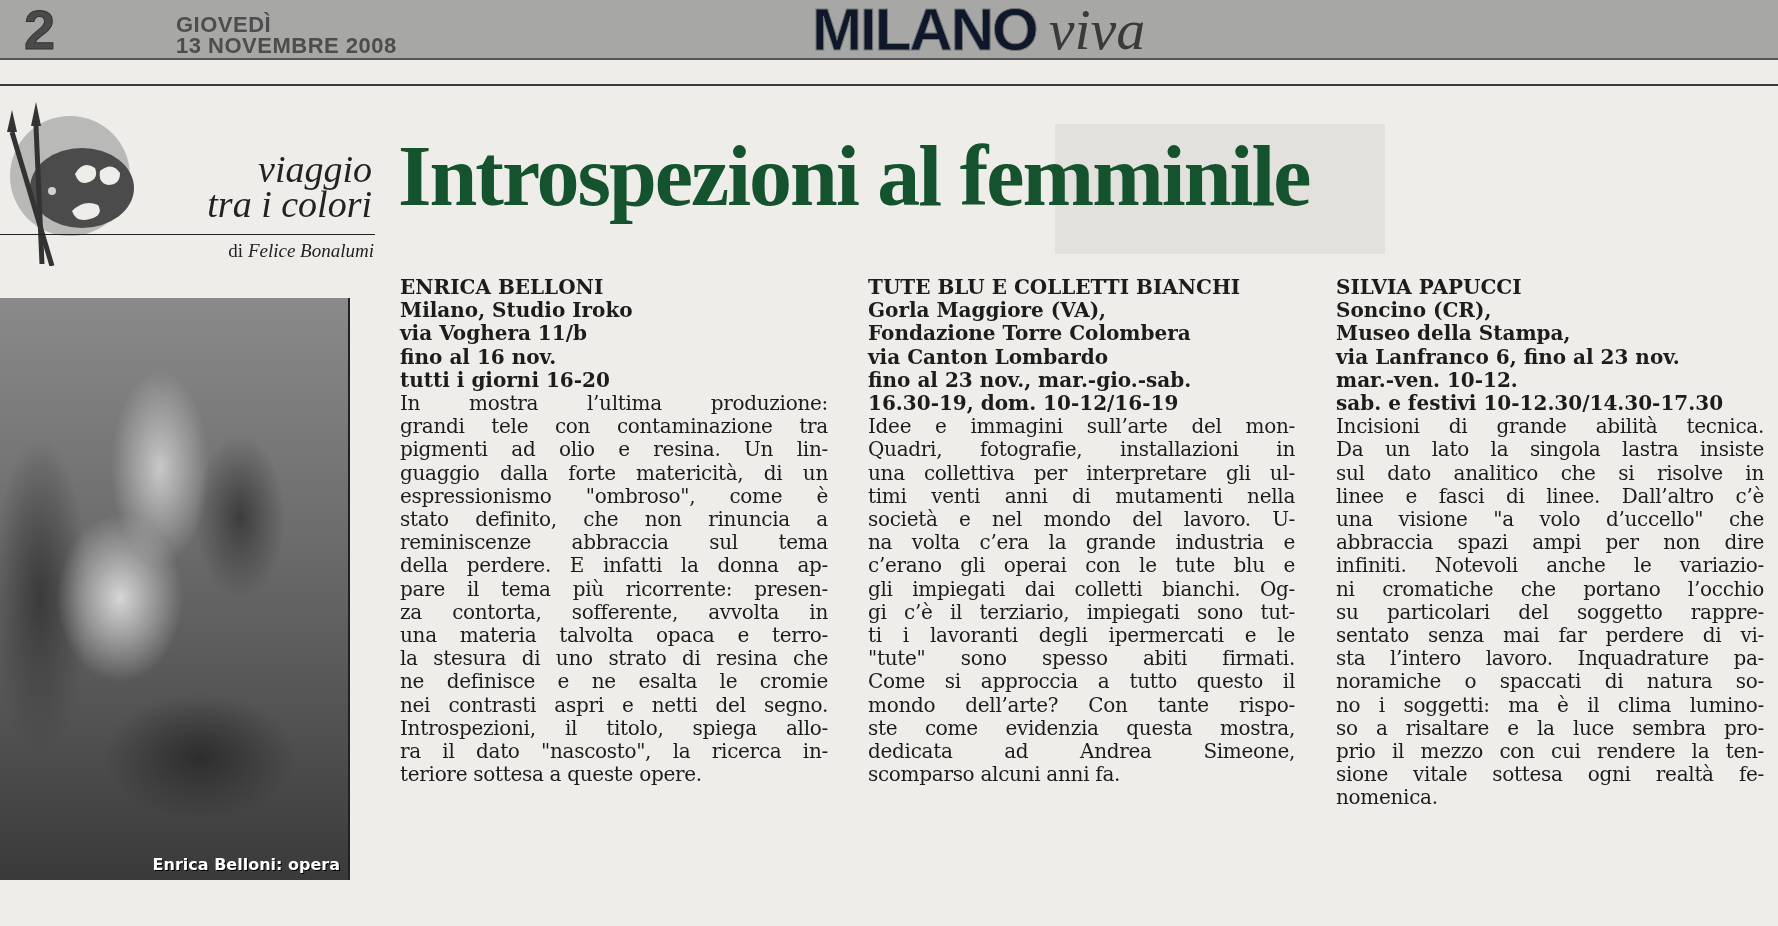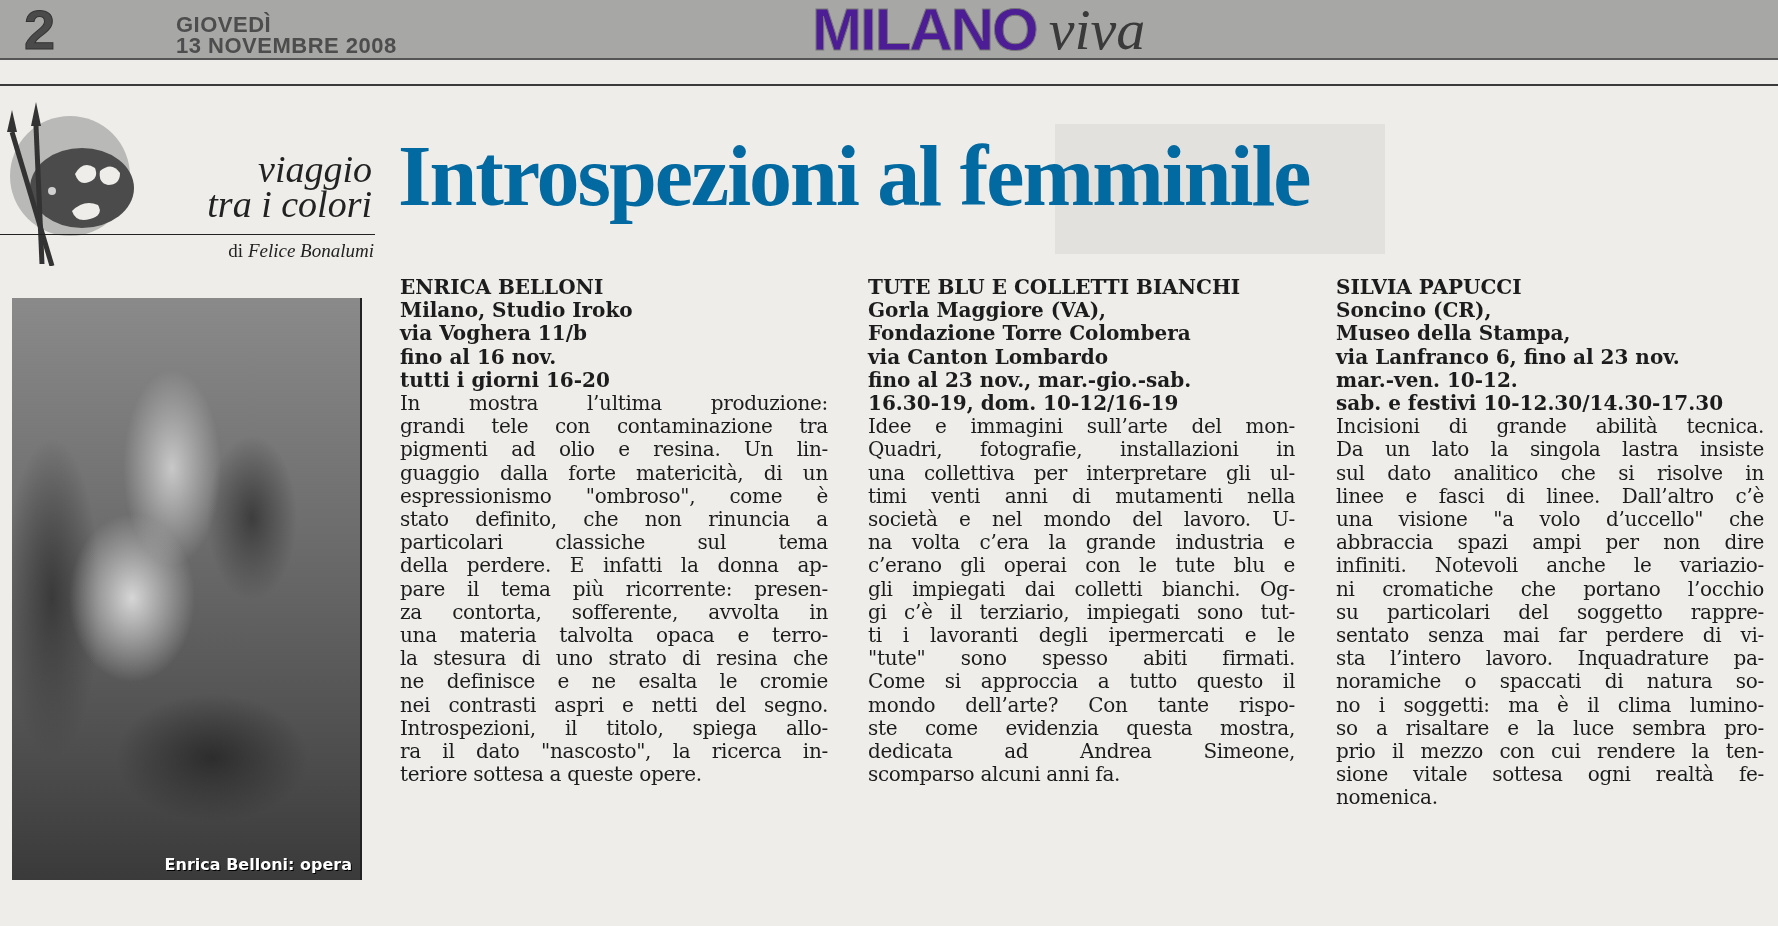--- a/index.html
+++ b/index.html
@@ -29,21 +29,21 @@
     font-weight: 700; font-size: 22px; line-height: 21px;
     color: #4d4d4d; letter-spacing: 0.5px; margin-top: 8px;
   }
   .brand {
     position: absolute; left: 812px; top: 0; height: 60px;
     display: flex; align-items: center;
   }
   .brand-milano {
     font-family: "Liberation Sans", sans-serif;
     font-weight: 900; font-size: 60px; line-height: 60px;
-    color: #4c1d95; letter-spacing: -2px;
+    color: #0f172a; letter-spacing: -2px;
     -webkit-text-stroke: 1px #777;
   }
   .brand-viva {
     font-family: "Liberation Serif", serif;
     font-style: italic; font-size: 58px; line-height: 60px;
     color: #3a3a3a; margin-left: 12px;
   }
   .rule-top {
     position: absolute; left: 0; top: 84px; width: 1778px; height: 2px; background: #3a3a3a;
   }
@@ -62,30 +62,30 @@
   .byline {
     position: absolute; left: 196px; top: 240px; width: 178px; text-align: right;
     font-family: "Liberation Serif", serif; font-size: 19px; color: #222;
   }
   .byline i { font-style: italic; margin-top: 28px; }
   
   .headline {
     position: absolute; left: 398px; top: 126px;
     font-family: "Liberation Serif", serif;
     font-size: 86px; line-height: 100px; letter-spacing: -2px;
-    color: #0369a1; white-space: nowrap;
+    color: #14532d; white-space: nowrap;
   }
   
   .ghost-right {
     position: absolute; left: 1055px; top: 124px; width: 330px; height: 130px;
     background: #e2e1dd;
   }
   
   .artwork {
-    position: absolute; left: 12px; top: 298px; width: 350px; height: 582px;
+    position: absolute; left: 0; top: 298px; width: 350px; height: 582px;
     background:
       radial-gradient(ellipse 70px 140px at 160px 170px, #c8c8c8 0%, transparent 70%),
       radial-gradient(ellipse 60px 110px at 240px 220px, #3d3d3d 0%, transparent 75%),
       radial-gradient(ellipse 90px 120px at 120px 300px, #d6d6d6 0%, transparent 70%),
       radial-gradient(ellipse 120px 80px at 200px 460px, #2d2d2d 0%, transparent 80%),
       radial-gradient(ellipse 60px 200px at 40px 300px, #3a3a3a 0%, transparent 80%),
       linear-gradient(180deg, #8a8a8a 0%, #6d6d6d 40%, #4c4c4c 80%, #3a3a3a 100%);
     border-right: 2px solid #222;
     overflow: hidden;
   }
@@ -171,21 +171,21 @@
     <div>fino al 16 nov.</div>
     <div>tutti i giorni 16-20</div>
   </div>
   <div class="body">
     <span>In mostra l’ultima produzione:</span>
     <span>grandi tele con contaminazione tra</span>
     <span>pigmenti ad olio e resina. Un lin-</span>
     <span>guaggio dalla forte matericità, di un</span>
     <span>espressionismo "ombroso", come è</span>
     <span>stato definito, che non rinuncia a</span>
-    <span>particolari classiche sul tema</span>
+    <span>reminiscenze abbraccia sul tema</span>
     <span>della perdere. E infatti la donna ap-</span>
     <span>pare il tema più ricorrente: presen-</span>
     <span>za contorta, sofferente, avvolta in</span>
     <span>una materia talvolta opaca e terro-</span>
     <span>la stesura di uno strato di resina che</span>
     <span>ne definisce e ne esalta le cromie</span>
     <span>nei contrasti aspri e netti del segno.</span>
     <span>Introspezioni, il titolo, spiega allo-</span>
     <span>ra il dato "nascosto", la ricerca in-</span>
     <span class="last">teriore sottesa a queste opere.</span>

